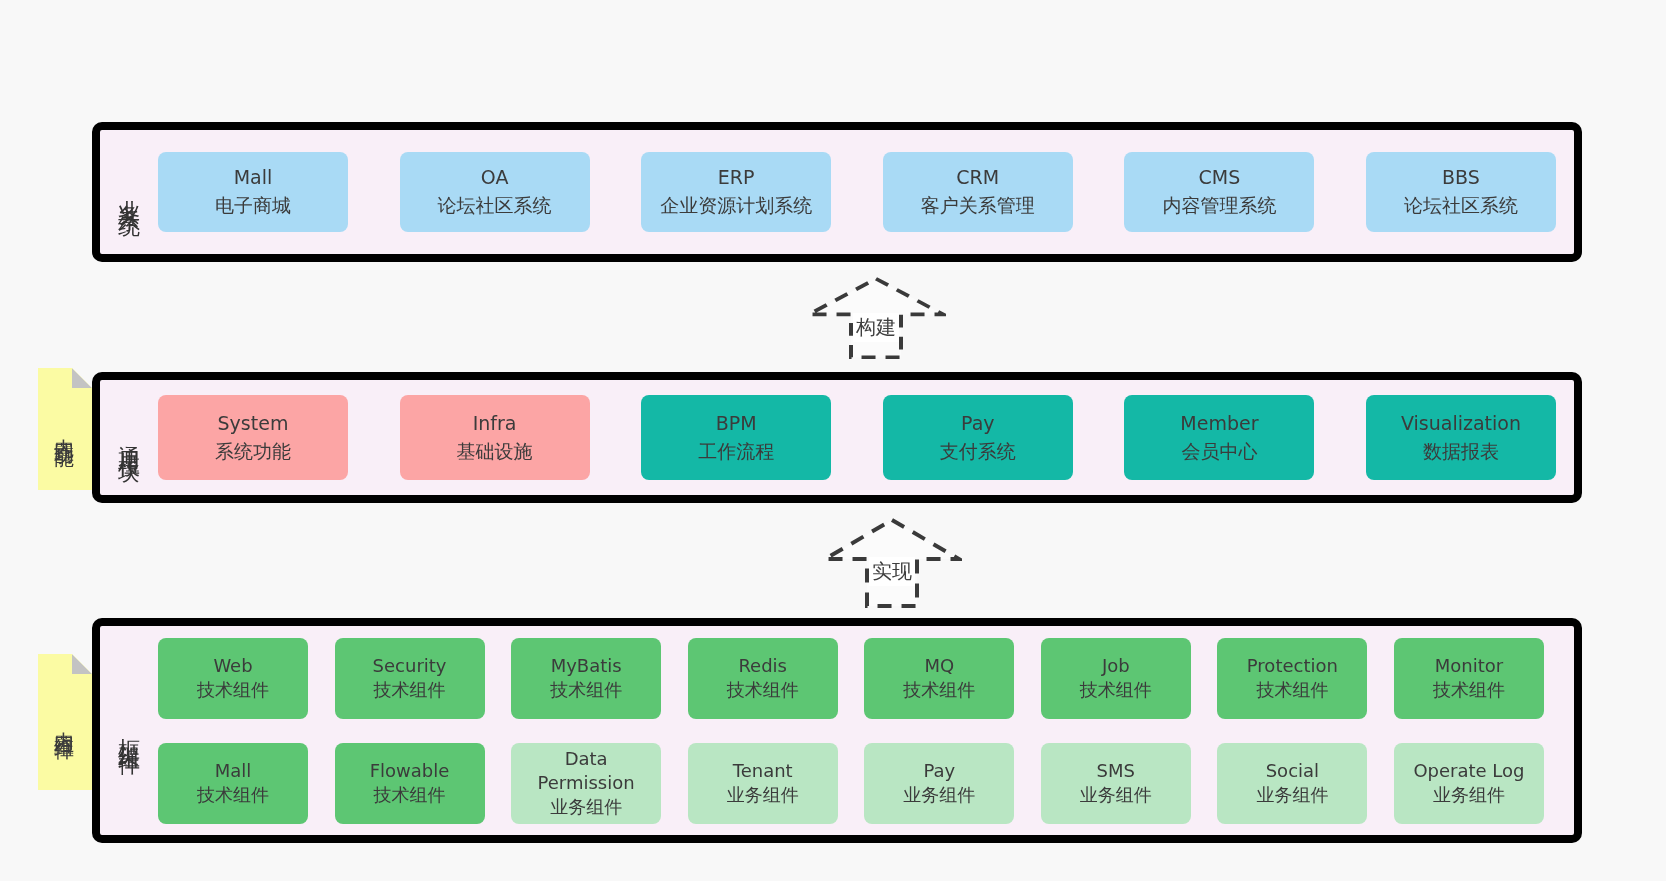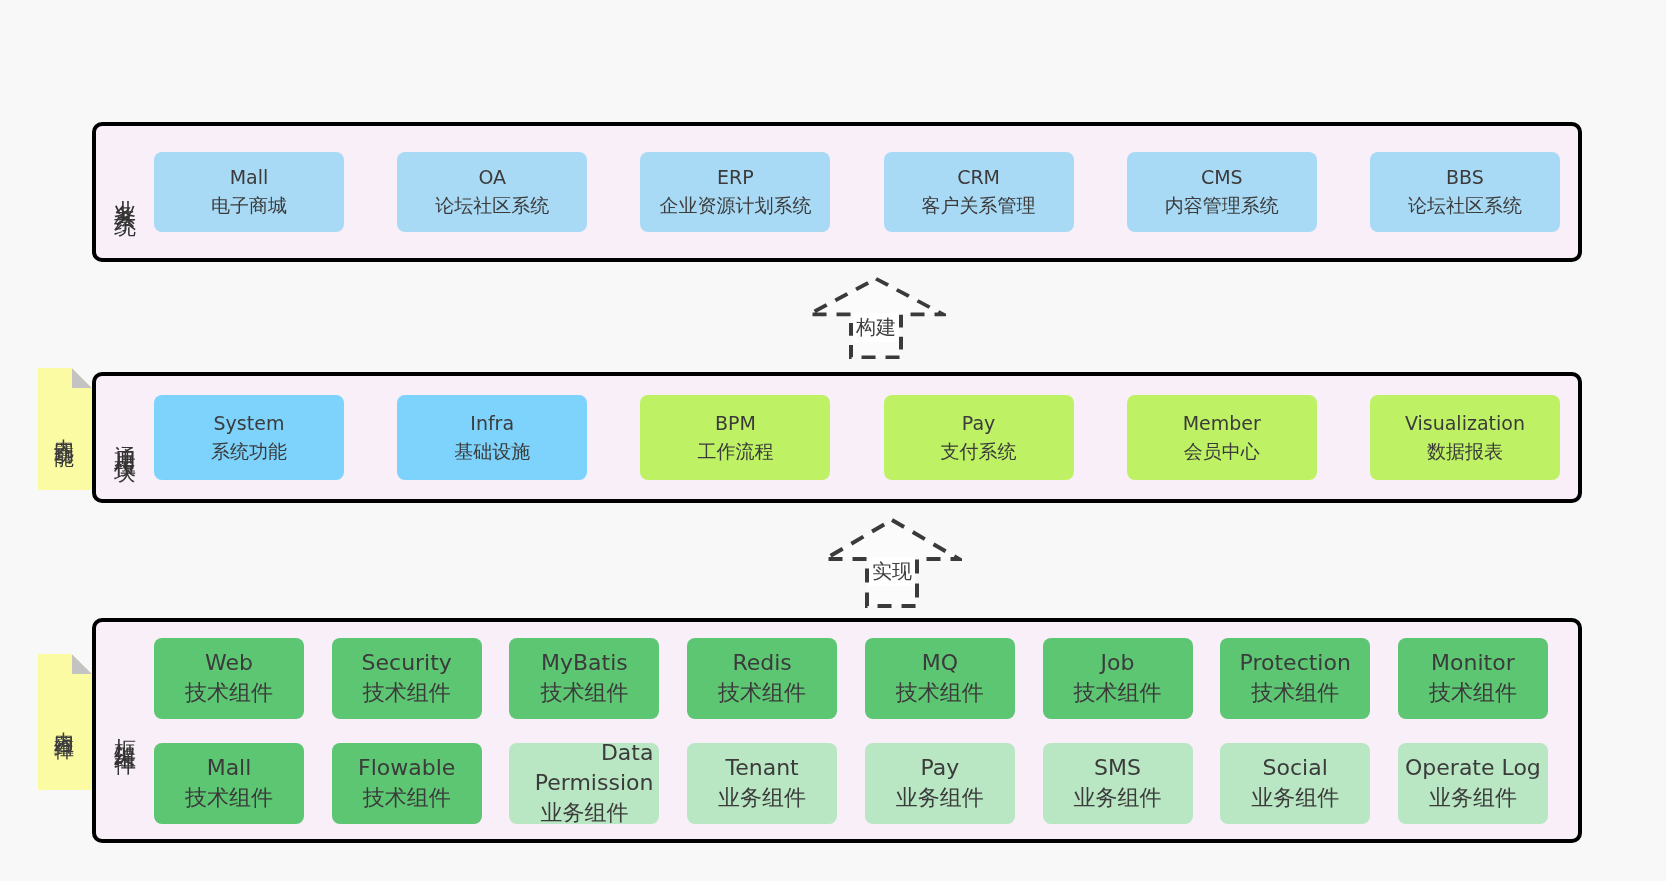--- a/index.html
+++ b/index.html
@@ -13,21 +13,21 @@
     width:1666px;height:881px;
     background:#f8f8f8;
     overflow:hidden;
   }
 
   
   .section{
     position:absolute;
     left:92px;width:1490px;
     background:#f9eff8;
-    border:4px solid #000000;
+    border:8px solid #000000;
     border-radius:10px;
     box-sizing:border-box;
     display:flex;
     align-items:stretch;
   }
   .sec-business{top:122px;height:140px;}
   .sec-modules{top:372px;height:131px;}
   .sec-framework{top:618px;height:225px;}
 
   .v-label{
@@ -55,24 +55,24 @@
     border-radius:8px;
     display:flex;flex-direction:column;align-items:center;justify-content:center;
     text-align:center;
     font-size:19px;line-height:1.45;
     color:#3b3b3b;
     box-sizing:border-box;
     padding:4px 6px;
   }
   .box-lg{width:190px;height:80px;}
   .sec-modules .box-lg{height:85px;}
-  .box-sm{width:150px;height:81px;font-size:22px;line-height:1.35;text-align:right;}
+  .box-sm{width:150px;height:81px;font-size:18px;line-height:1.35;}
   .c-blue{background:#a9daf5;}
-  .c-red{background:#7dd3fc;}
-  .c-pink{background:#bef264;}
+  .c-red{background:#fca5a5;}
+  .c-pink{background:#14b8a6;}
   .c-green{background:#5dc673;}
   .c-green_light{background:#b9e6c3;}
 
   
   .sticky{
     position:absolute;
     left:38px;width:54px;
     background:#fbfba3;
     clip-path:polygon(0 0, calc(100% - 20px) 0, 100% 20px, 100% 100%, 0 100%);
     display:flex;align-items:center;justify-content:center;

